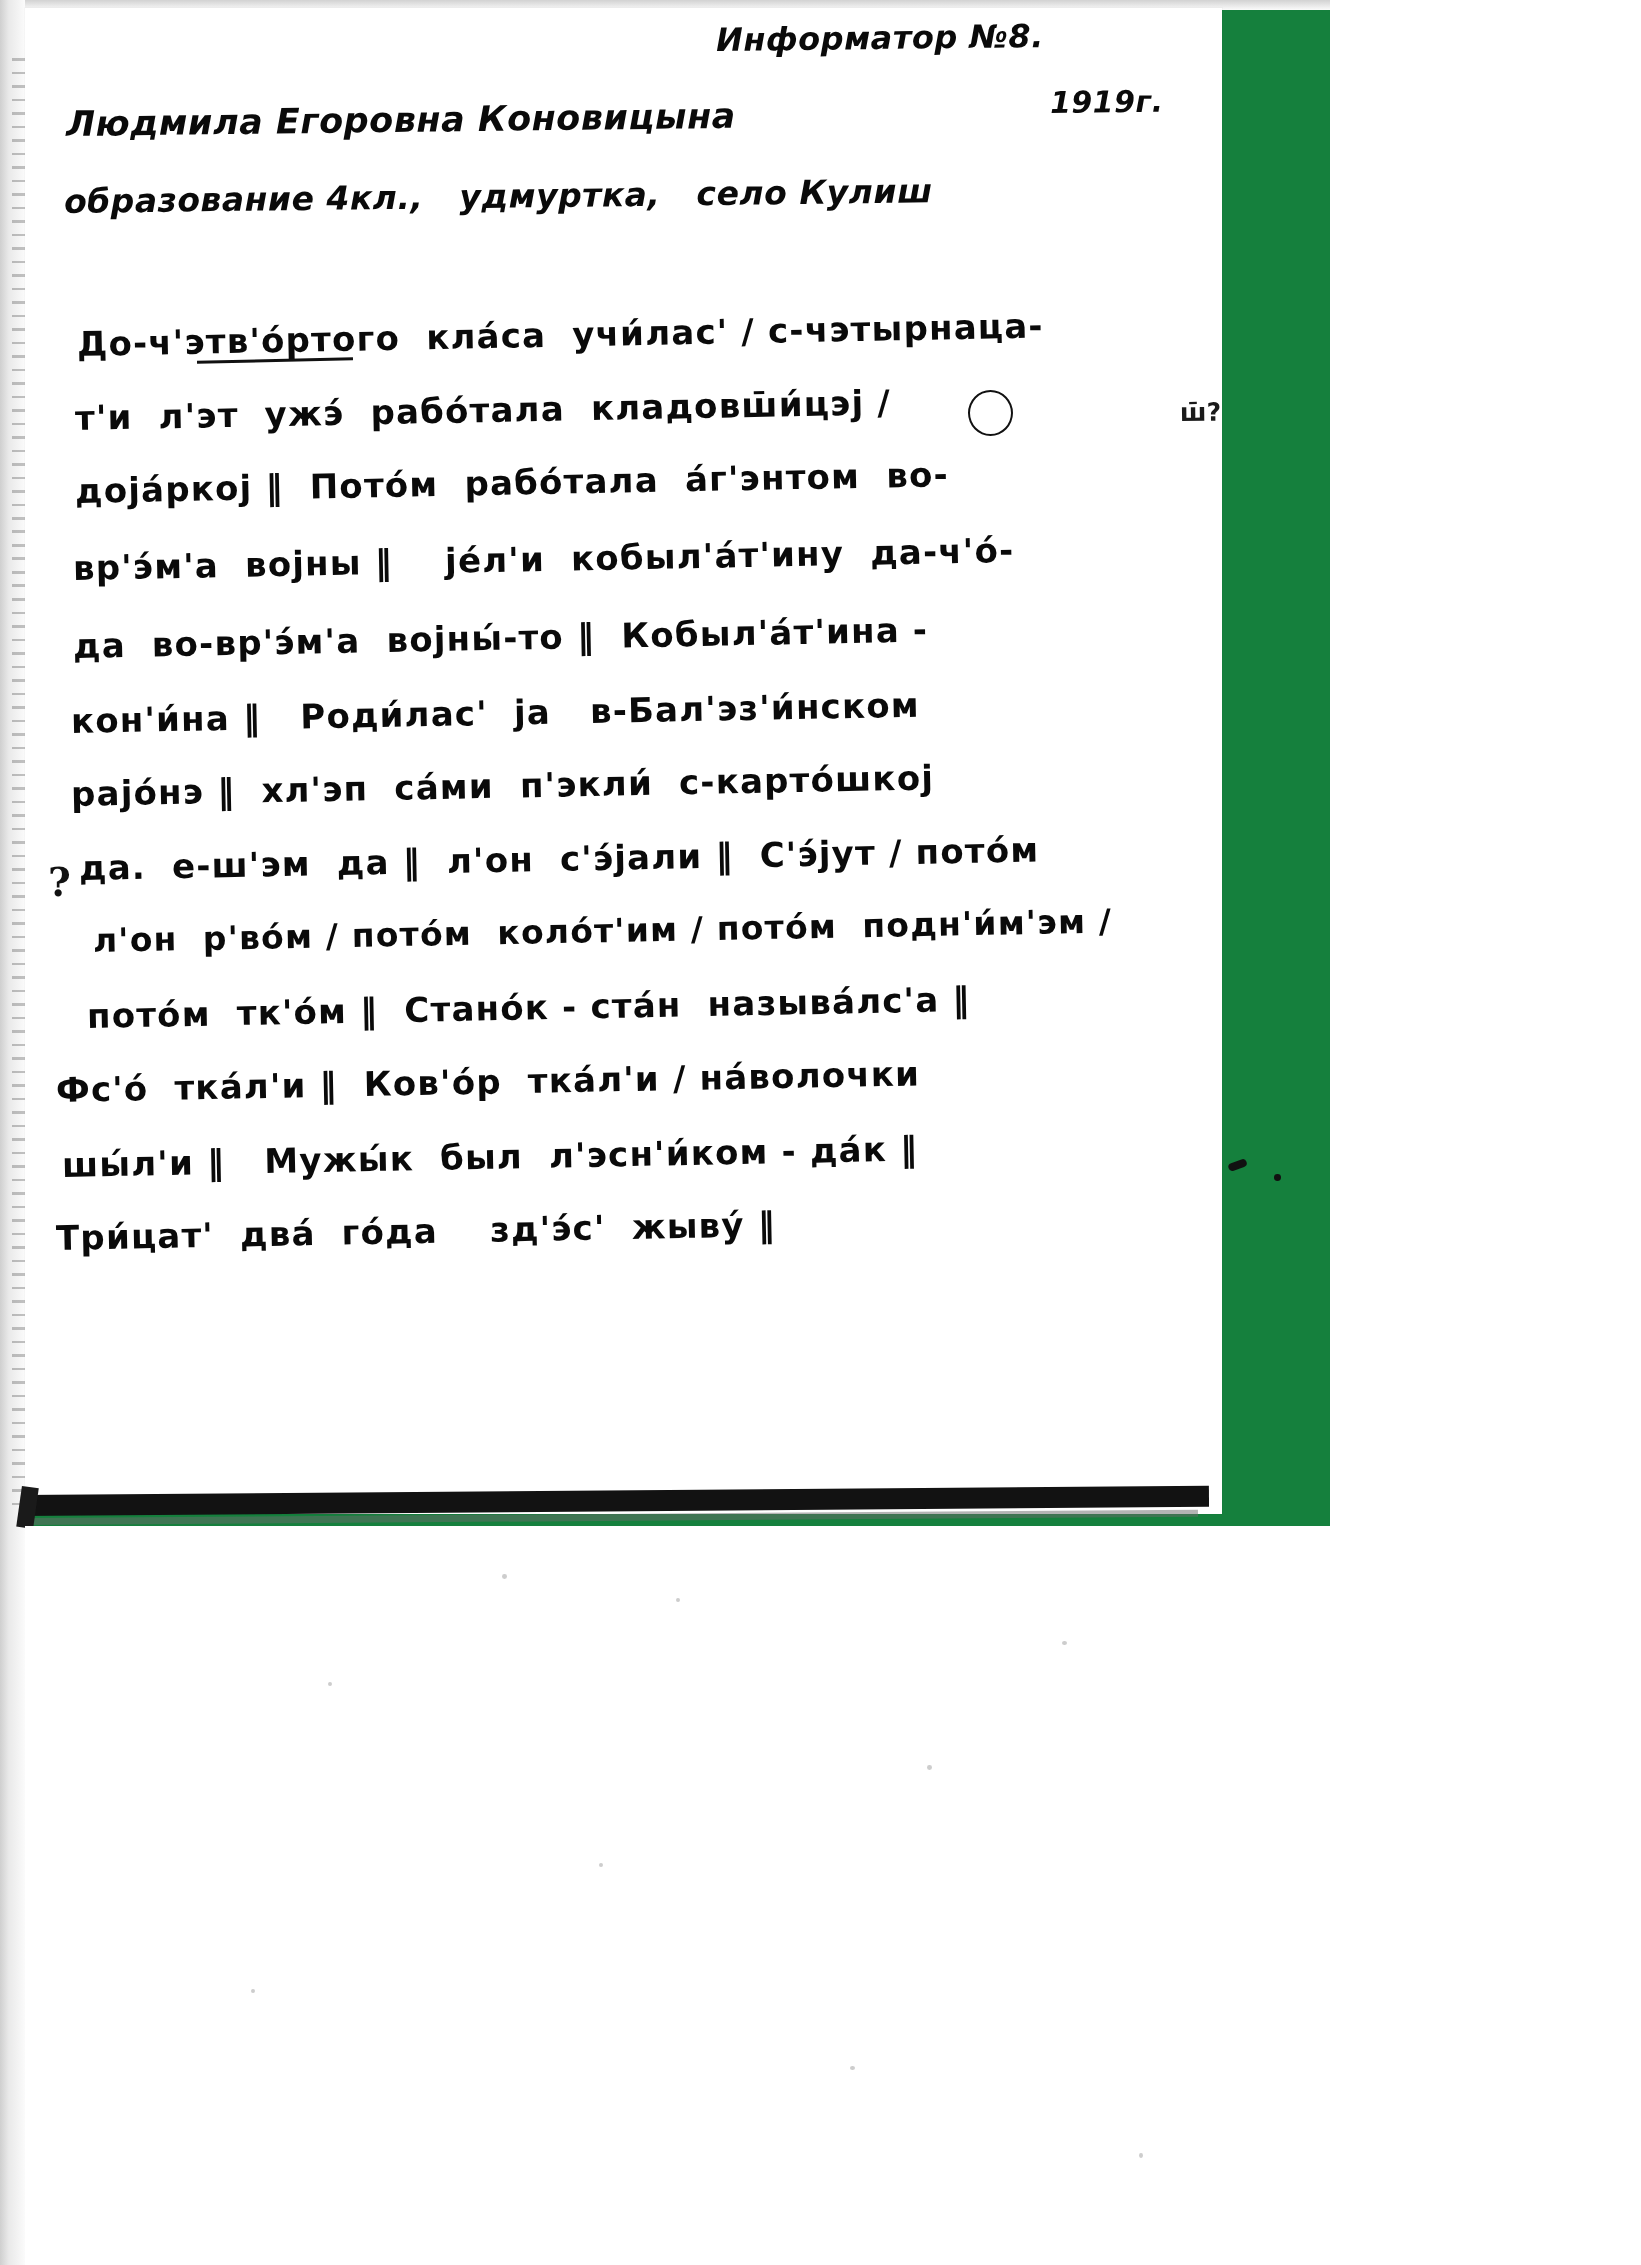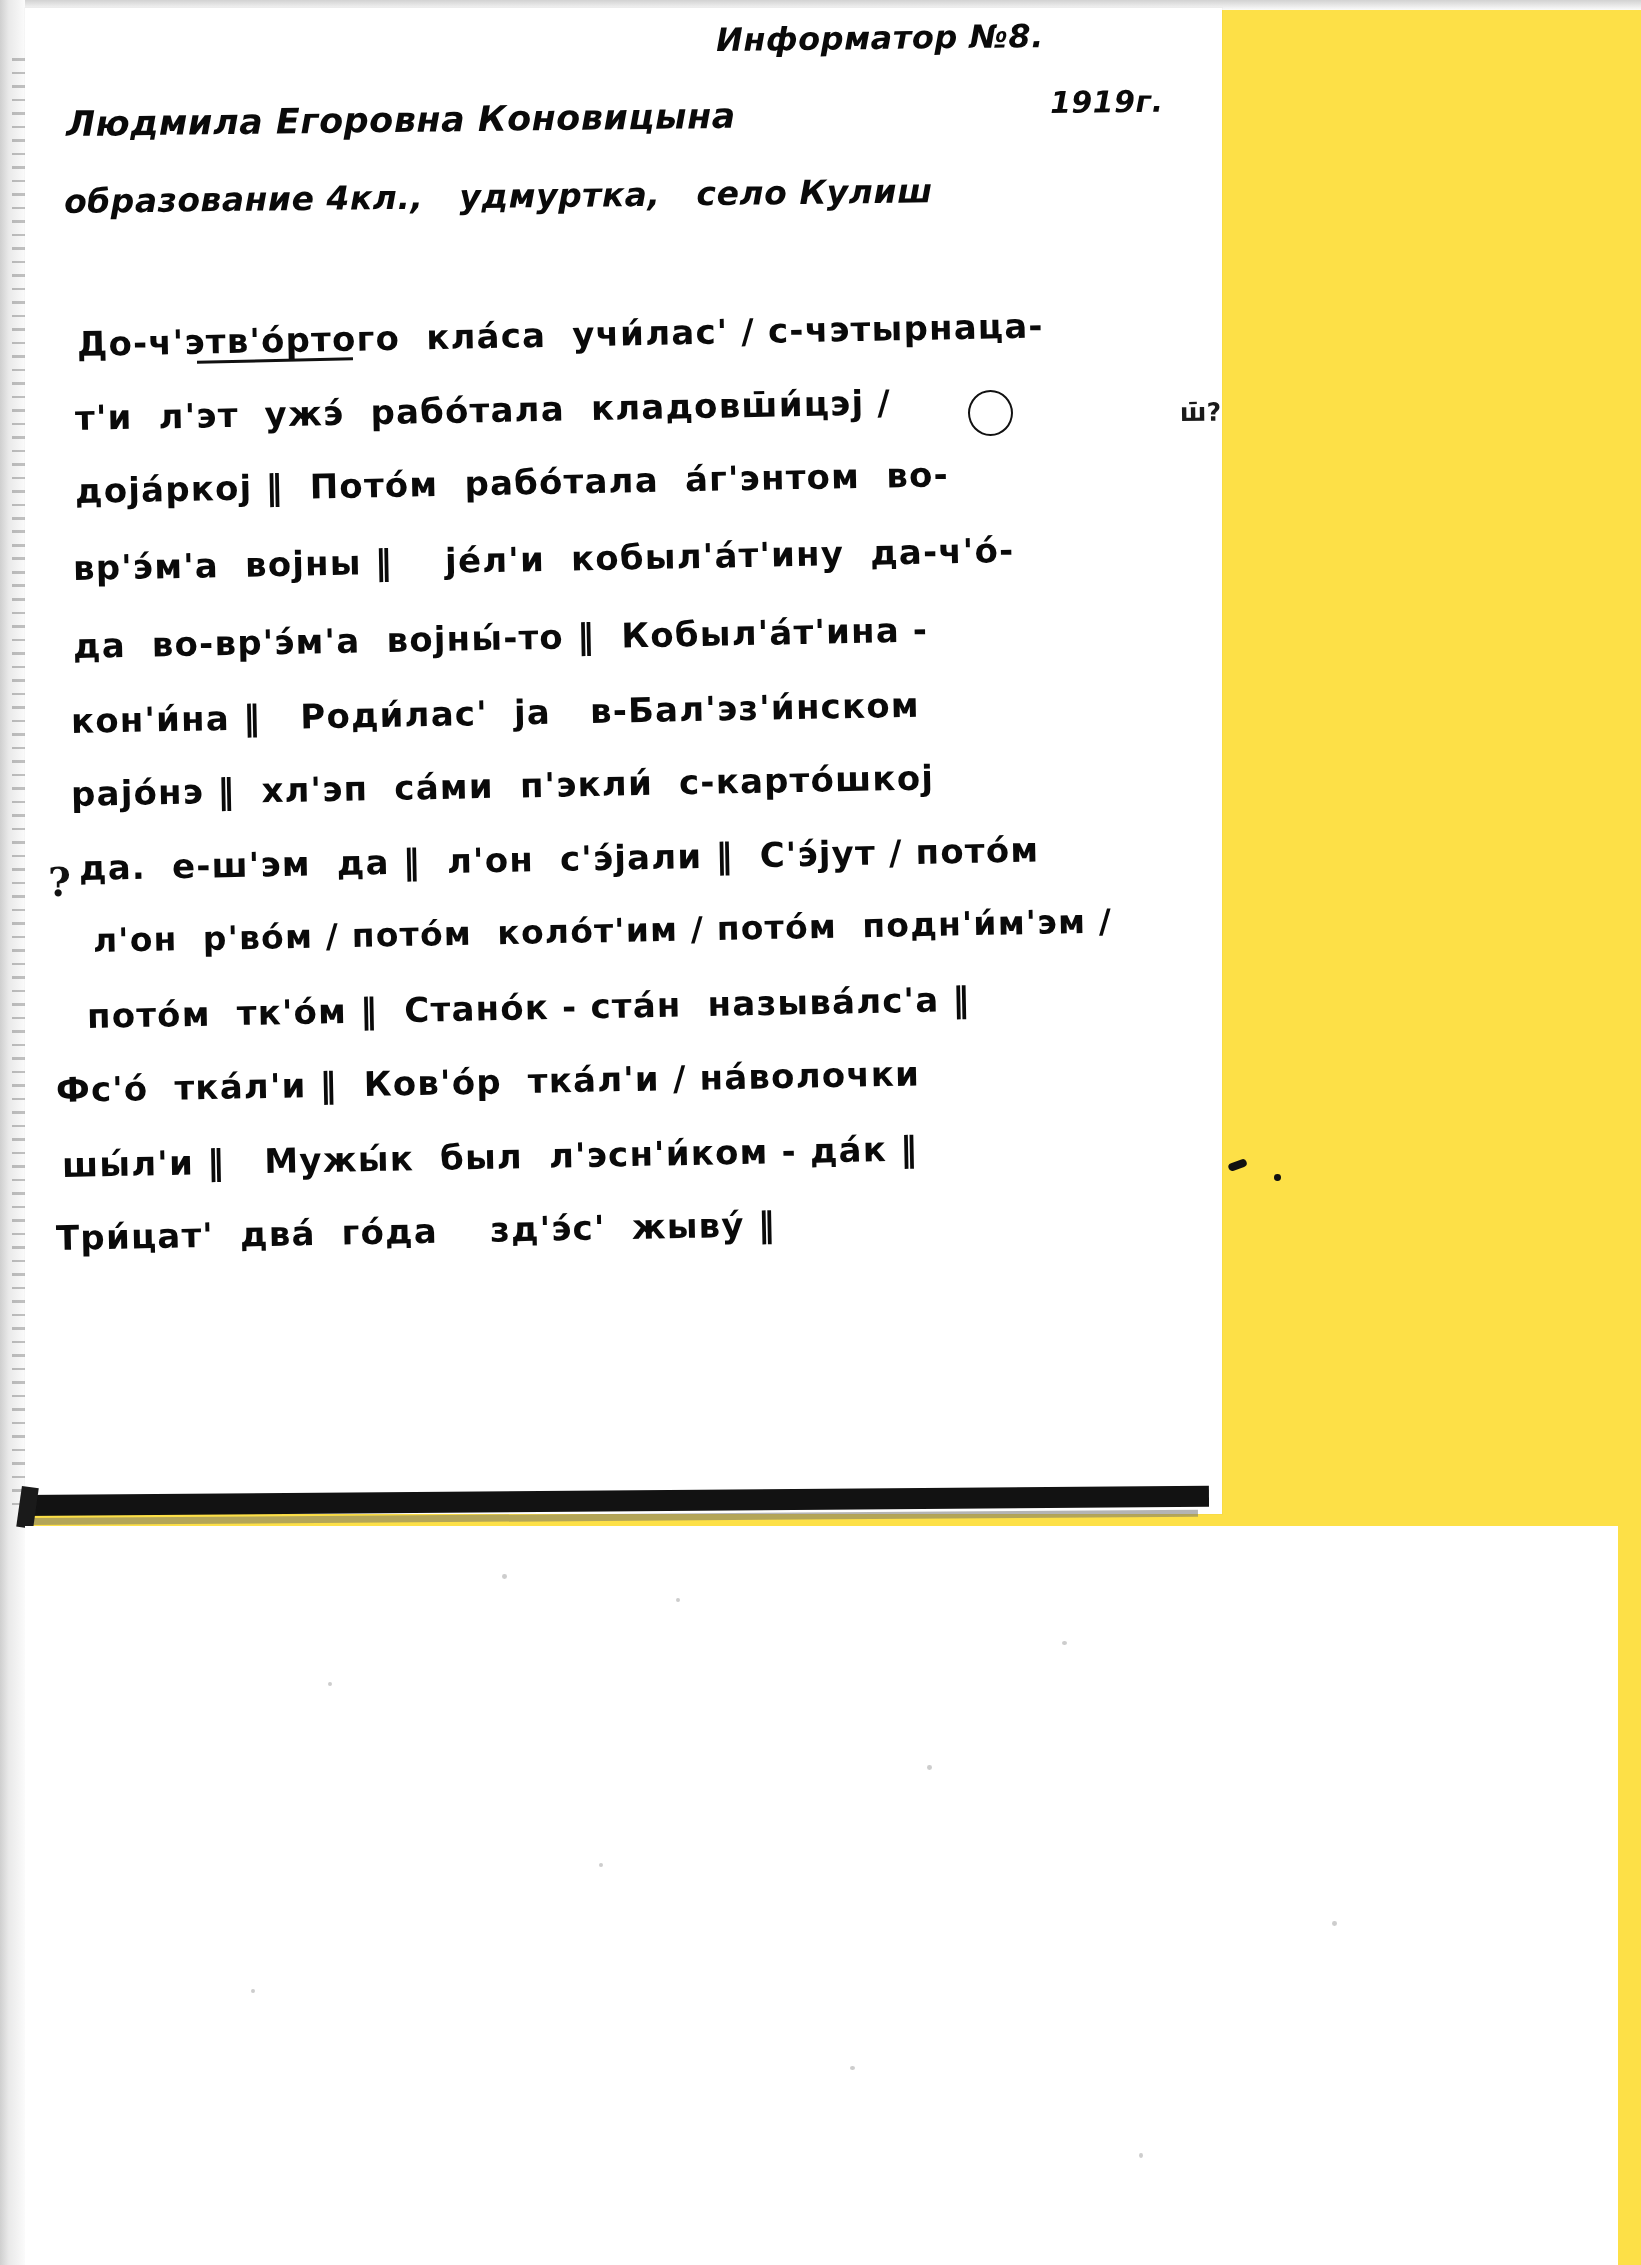--- a/index.html
+++ b/index.html
@@ -2,23 +2,23 @@
 <html><head>
 <meta charset="utf-8">
 <style>
   html, body {
     margin: 0;
     padding: 0;
     background: #ffffff;
   }
   #page {
     position: relative;
-    width: 1641px;
+    width: 1330px;
     height: 2265px;
-    background: #fde047;
+    background: #15803d;
     overflow: hidden;
     font-family: "DejaVu Sans", sans-serif;
   }
 
   
   .scan-left-edge {
     position: absolute;
     left: 0;
     top: 0;
     width: 25px;

